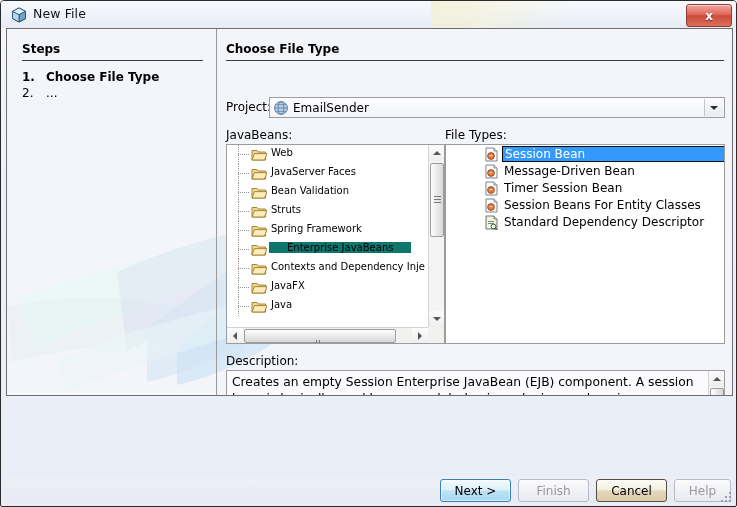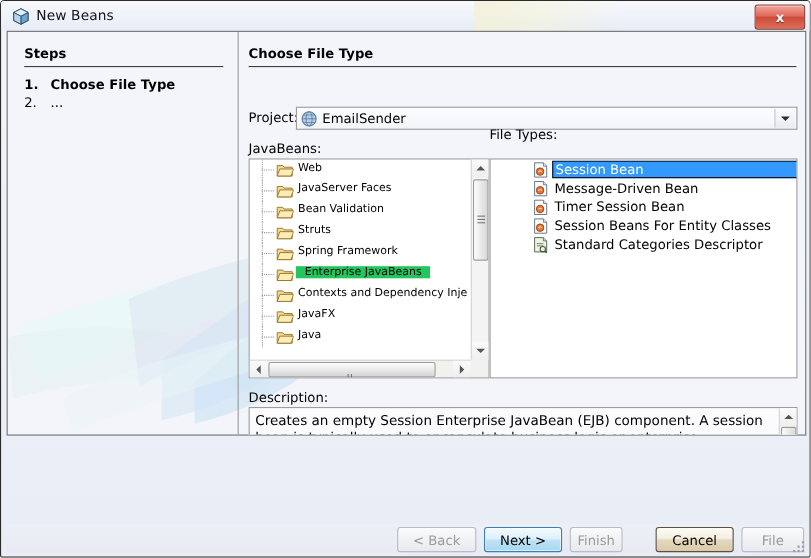--- a/index.html
+++ b/index.html
@@ -218,22 +218,22 @@
   }
   .treevert {
     position: absolute;
     left: 11px; top: 0;
     width: 0; height: 19px;
     border-left: 1px dotted #9a9a9a;
   }
   .folder-ico { position: absolute; left: 24px; top: 2px; width: 16px; height: 15px; }
   .cat-label { position: absolute; left: 44px; top: 2px; font-size: 10px; }
   .cat-selected .cat-label {
-    background: #22c55e;
-    padding: 0 8px;
+    background: #0f766e;
+    padding: 0 18px;
     margin-left: -2px;
   }
 
   .ft-row {
     position: relative;
     height: 17px;
     font-size: 12px; color: #000;
   }
   .ft-ico { position: absolute; left: 4px; top: 1px; width: 15px; height: 15px; }
   .ft-label { position: absolute; left: 24px; top: 1px; white-space: nowrap; }
@@ -372,21 +372,21 @@
 
       <div class="title-icon">
         <svg width="16" height="16" viewBox="0 0 16 16">
           <polygon points="8,1 14.5,4.4 14.5,11.6 8,15 1.5,11.6 1.5,4.4" fill="#9fc4e2" stroke="#2a4d66" stroke-width="1"></polygon>
           <polygon points="8,1 14.5,4.4 8,7.8 1.5,4.4" fill="#dff0fb" stroke="#2a4d66" stroke-width=".8"></polygon>
           <polygon points="8,7.8 14.5,4.4 14.5,11.6 8,15" fill="#6da5cd" stroke="#2a4d66" stroke-width=".8"></polygon>
           <polygon points="8,7.8 1.5,4.4 1.5,11.6 8,15" fill="#b7d6ec" stroke="#2a4d66" stroke-width=".8"></polygon>
         </svg>
       </div>
 
-      <div class="title-text">New Beans</div>
+      <div class="title-text">New File</div>
 
       <div class="close-btn">
         <div class="close-x">x</div>
       </div>
     </div>
 
     <div class="client">
 
       <svg class="bg-art" viewBox="0 0 280 230" preserveAspectRatio="none">
         <g opacity="0.55">
@@ -544,21 +544,21 @@
             <div class="sb-thumb-h" style="left:17px; width:152px;">
               <div class="grip-h"><i></i><i></i></div>
             </div>
             <div class="sb-arrow right">
                 <div class="sb-tri r"></div>
               </div>
           </div>
           <div style="position:absolute; right:0; bottom:0; width:16px; height:16px; background:#f1f1ee;"></div>
         </div>
 
-        <div class="lbl" style="left:228px; top:86px;text-align:center;">File Types:</div>
+        <div class="lbl" style="left:228px; top:99px;text-align:center;">File Types:</div>
         <div class="listbox" id="filetypes-list">
           <div class="list-inner" id="ft-inner" style="left:0; top:1px; width:278px; height:196px;padding-left:34px;">
               <div class="ft-row ft-selected">
                 <span class="ft-sel-band"></span>
                 <span class="ft-ico"><svg width="15" height="15" viewBox="0 0 15 15">
                     <path d="M2 1 H10 L13 4 V14 H2 Z" fill="#fdfdfd" stroke="#6b7585" stroke-width=".9"></path>
                     <path d="M10 1 V4 H13" fill="#dfe4ec" stroke="#6b7585" stroke-width=".8"></path>
                     <circle cx="7" cy="9" r="3.4" fill="#e8773a" stroke="#8a3f12" stroke-width=".8"></circle>
                     <path d="M5.4 9 q1.6 -1.6 3.2 0" fill="none" stroke="#fff3e6" stroke-width=".9"></path>
                   </svg></span>
@@ -593,21 +593,21 @@
               </div>
               <div class="ft-row">
                 <span class="ft-ico"><svg width="15" height="15" viewBox="0 0 15 15">
                     <path d="M2 1 H10 L13 4 V14 H2 Z" fill="#eef3e8" stroke="#5d6b52" stroke-width=".9"></path>
                     <path d="M10 1 V4 H13" fill="#d7e2cc" stroke="#5d6b52" stroke-width=".8"></path>
                     <rect x="4" y="6" width="6" height="1" fill="#7b8a6e"></rect>
                     <rect x="4" y="8" width="6" height="1" fill="#7b8a6e"></rect>
                     <circle cx="9.5" cy="11.5" r="2.4" fill="none" stroke="#4a5a3f" stroke-width="1"></circle>
                     <line x1="11.2" y1="13.2" x2="13.2" y2="15" stroke="#4a5a3f" stroke-width="1.2"></line>
                   </svg></span>
-                <span class="ft-label">Standard Categories Descriptor</span>
+                <span class="ft-label">Standard Dependency Descriptor</span>
               </div>
             </div>
         </div>
 
         <div class="lbl" style="left:9px; top:325px;">Description:</div>
         <div class="desc-box">
           <div class="desc-text">Creates an empty Session Enterprise JavaBean (EJB) component. A session bean is typically used to encapsulate business logic or enterprise resources. This template creates the Java classes for a single session bean and registers the bean in the EJB module's deployment descriptor, if required.</div>
 
           <div class="vscroll" style="bottom:0;">
             <div class="sb-arrow up">
@@ -622,25 +622,24 @@
             </div>
             <div class="sb-arrow down">
                 <div class="sb-tri d"></div>
               </div>
           </div>
         </div>
       </div>
     </div>
 
     <div class="buttonbar">
-      <div class="btn" style="left:355px; width:72px;">&lt; Back</div>
       <div class="btn default" style="left:434px; width:71px;">Next &gt;</div>
-      <div class="btn" style="left:512px; width:48px;">Finish</div>
+      <div class="btn" style="left:512px; width:71px;">Finish</div>
       <div class="btn hover" style="left:590px; width:71px;">Cancel</div>
-      <div class="btn" style="left:668px; width:57px;">File</div>
+      <div class="btn" style="left:668px; width:57px;">Help</div>
     </div>
 
     <svg class="resize-grip" viewBox="0 0 13 13">
       <g fill="#9aa0ab">
         <rect x="9" y="9" width="2" height="2"></rect>
         <rect x="5" y="9" width="2" height="2"></rect>
         <rect x="9" y="5" width="2" height="2"></rect>
         <rect x="1" y="9" width="2" height="2"></rect>
         <rect x="5" y="5" width="2" height="2"></rect>
         <rect x="9" y="1" width="2" height="2"></rect>

